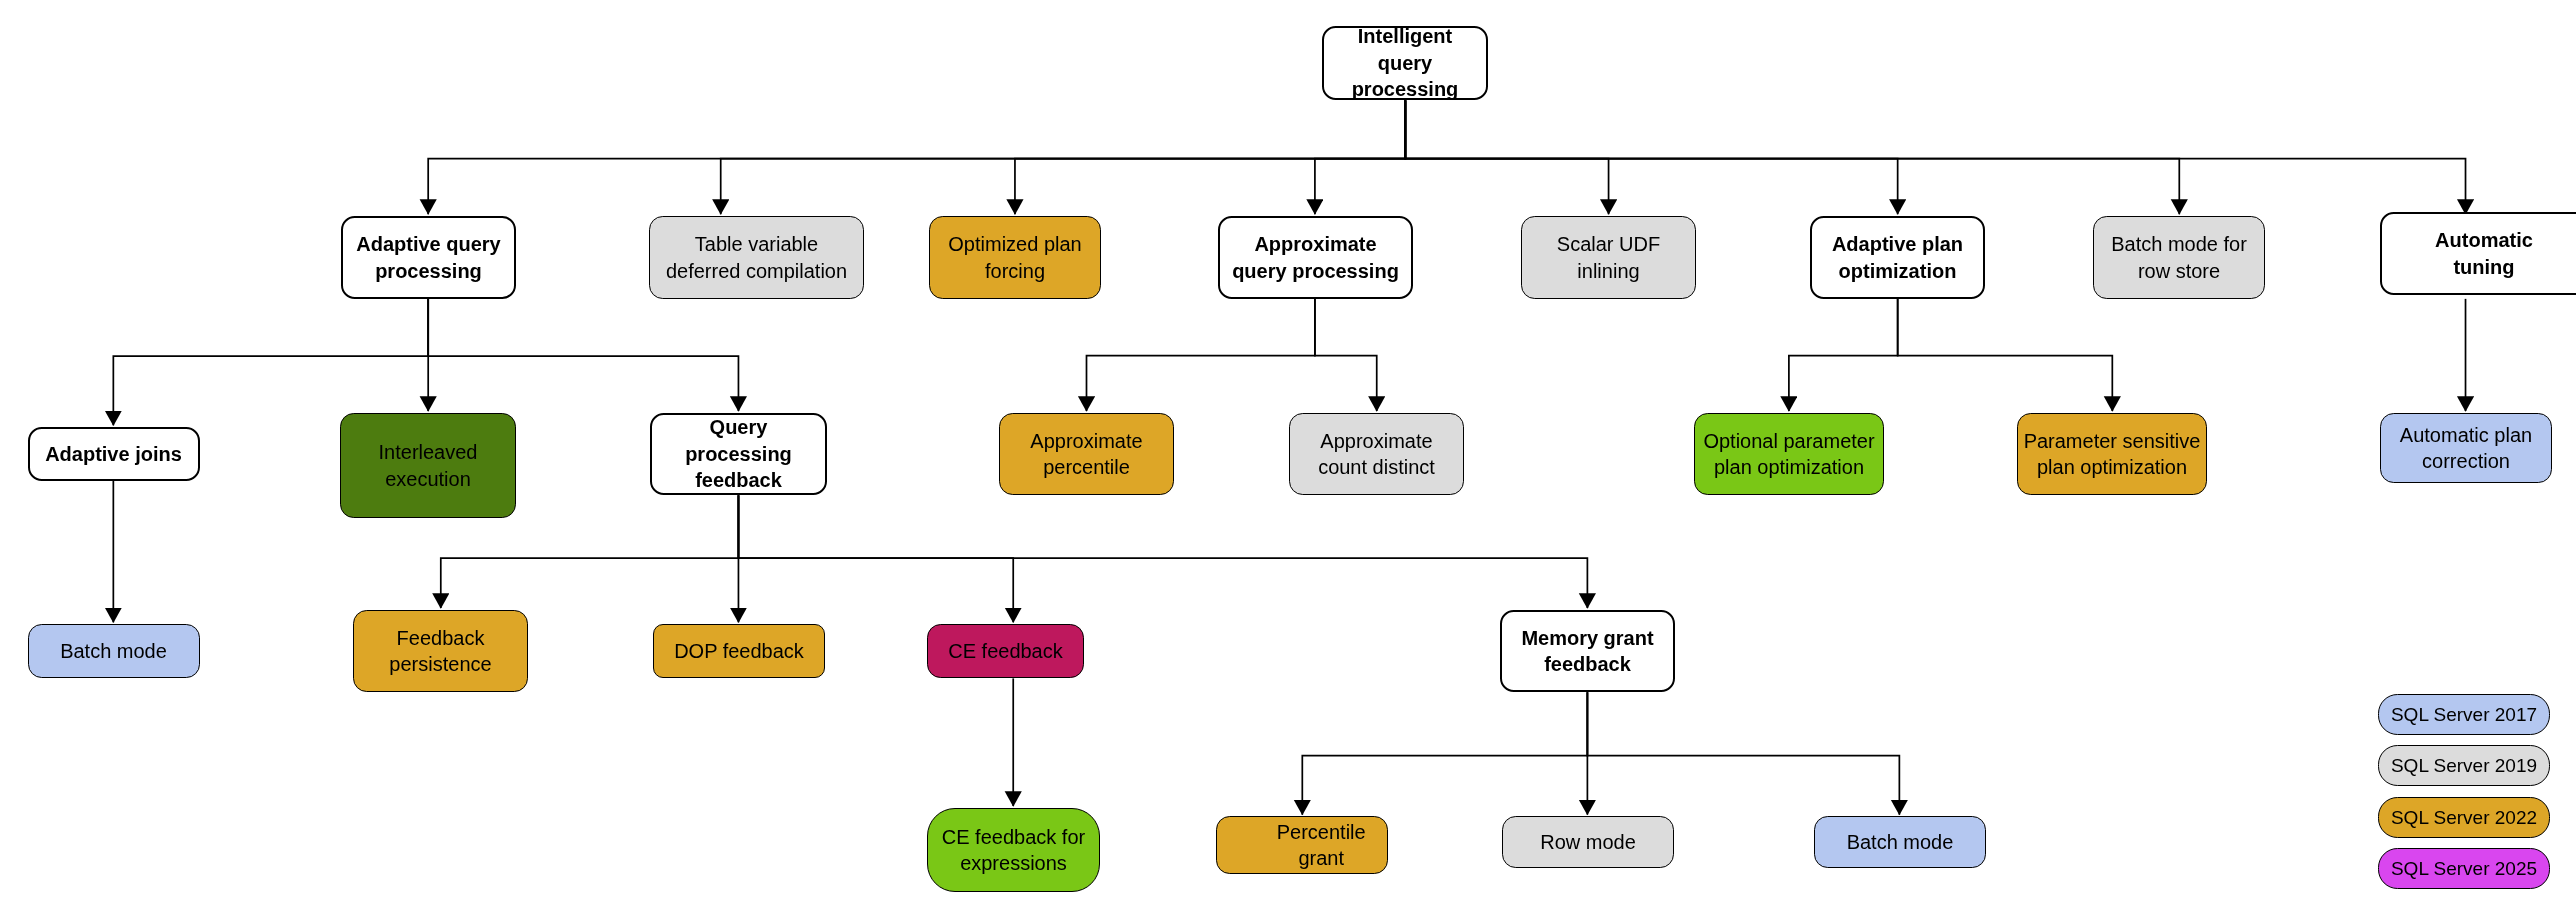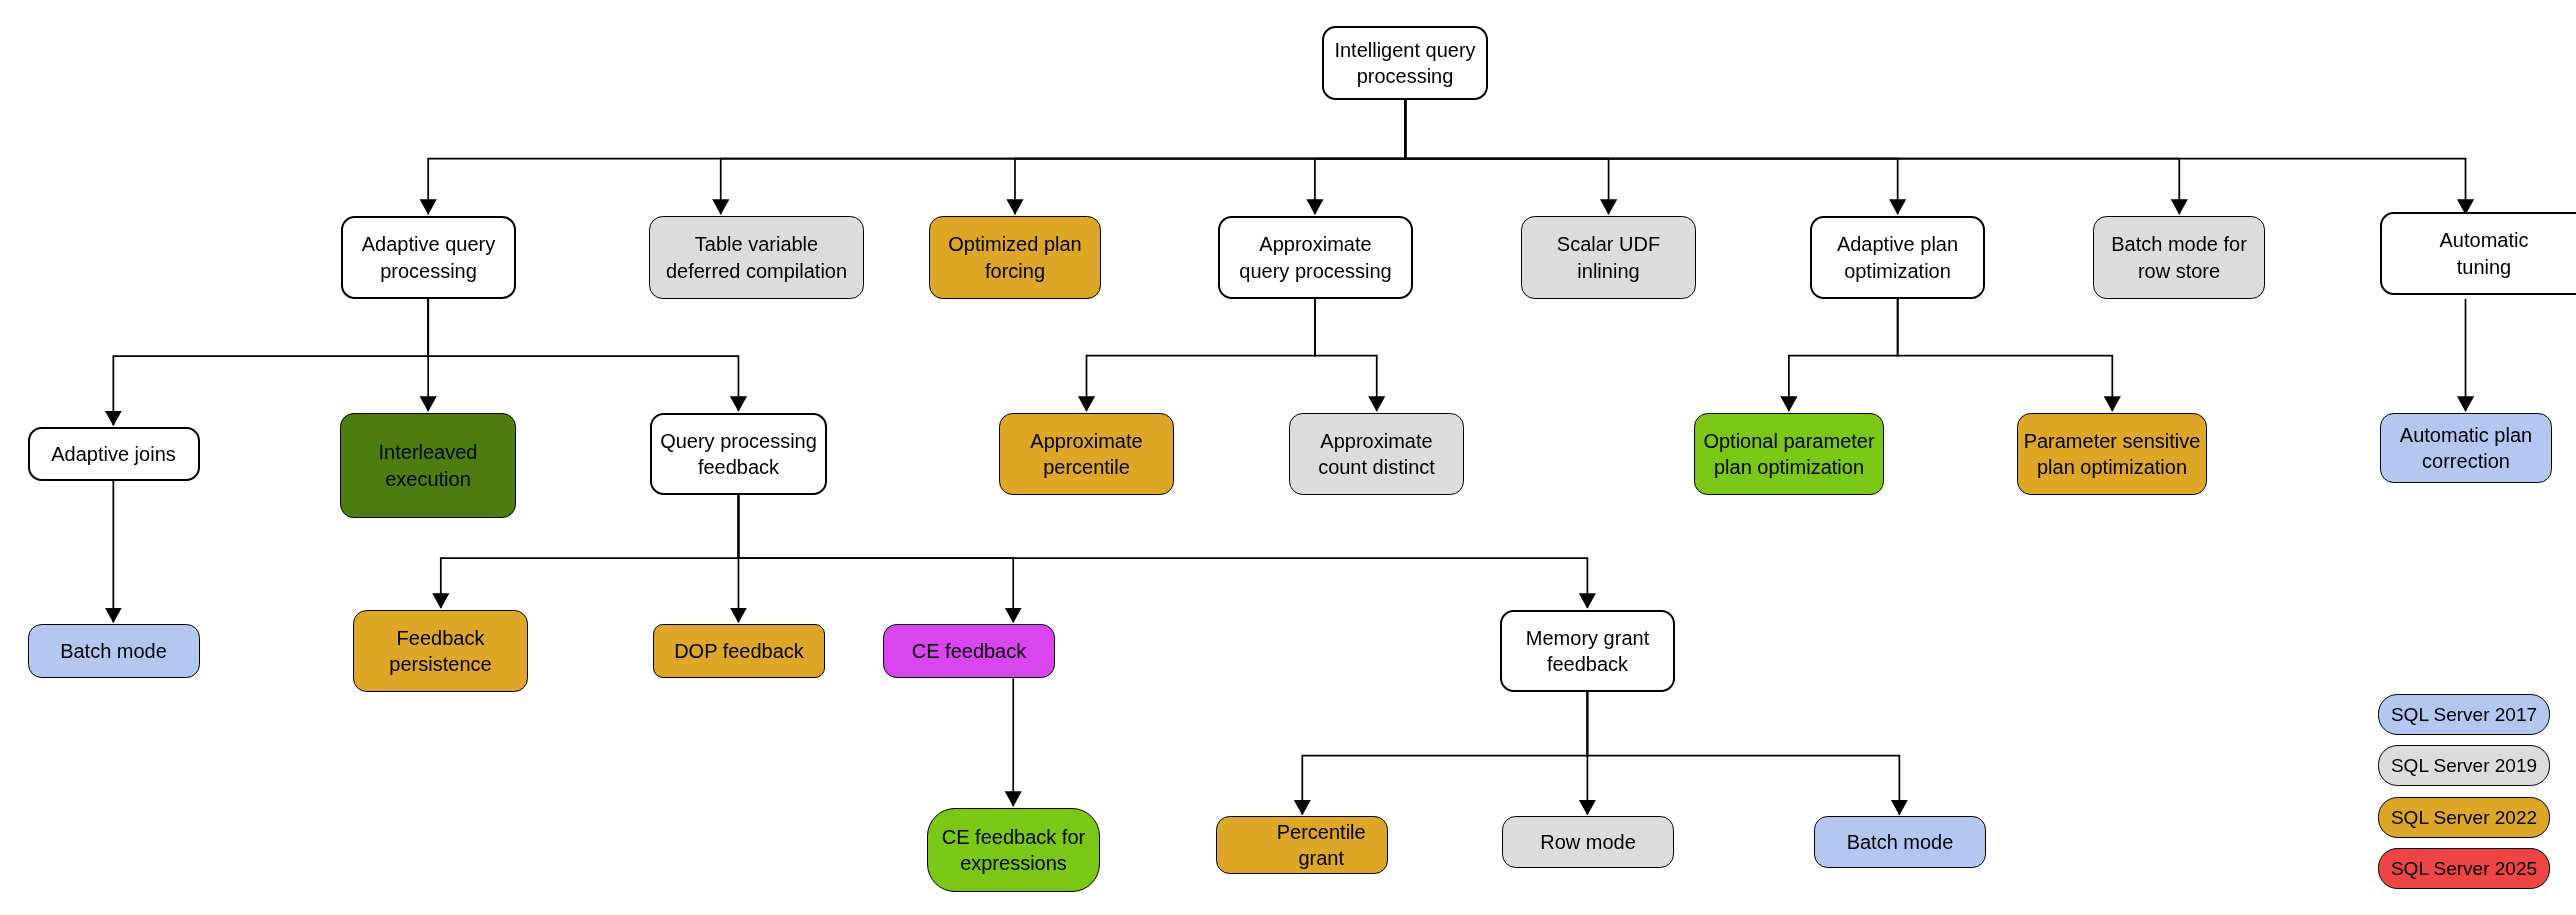--- a/index.html
+++ b/index.html
@@ -8,21 +8,21 @@
   #diagram{position:absolute;left:0;top:0;width:2576px;height:916px;}
   #edges{position:absolute;left:0;top:0;z-index:1;}
   .node{
     position:absolute;z-index:2;box-sizing:border-box;
     display:flex;align-items:center;justify-content:center;
     text-align:center;white-space:pre-line;
     border:1.7px solid #000;border-radius:13.7px;
     font-size:20px;line-height:1.32;color:#000;
     padding:1.1px 4.6px;background:#fff;
   }
-  .node.bold{font-weight:normal;border-width:2.3px;text-align:center;}
+  .node.bold{font-weight:bold;border-width:2.3px;text-align:center;}
   .legend-item{
     position:absolute;z-index:2;box-sizing:border-box;
     display:flex;align-items:center;justify-content:center;
     border:1.7px solid #000;border-radius:19.5px;
     font-size:19px;color:#000;background:#fff;
   }
 </style>
 </head>
 <body>
 
@@ -92,29 +92,29 @@
       <div class="node" style="left: 1694px; top: 413px; width: 190px; height: 82px; background: rgb(122, 199, 22); border-color: rgb(0, 0, 0);">Optional parameter
 plan optimization</div>
       <div class="node" style="left: 2017px; top: 413px; width: 190px; height: 82px; background: rgb(221, 166, 39); border-color: rgb(0, 0, 0);">Parameter sensitive
 plan optimization</div>
       <div class="node" style="left: 2380px; top: 413px; width: 172px; height: 70px; background: rgb(180, 199, 240); border-color: rgb(0, 0, 0);">Automatic plan
 correction</div>
       <div class="node" style="left: 27.5px; top: 624px; width: 172px; height: 54px; background: rgb(180, 199, 240); border-color: rgb(0, 0, 0);">Batch mode</div>
       <div class="node" style="left: 353px; top: 610px; width: 175px; height: 82px; background: rgb(221, 166, 39); border-color: rgb(0, 0, 0);">Feedback
 persistence</div>
       <div class="node" style="left: 653px; top: 624px; width: 172px; height: 54px; background: rgb(221, 166, 39); border-color: rgb(0, 0, 0); border-radius: 10px;">DOP feedback</div>
-      <div class="node" style="left: 883px; top: 624px; width: 172px; height: 54px; background: #d946ef; border-color: rgb(0, 0, 0);">CE feedback</div>
+      <div class="node" style="left: 927px; top: 624px; width: 157px; height: 54px; background: #be185d; border-color: rgb(0, 0, 0);">CE feedback</div>
       <div class="node bold" style="left: 1500px; top: 610px; width: 175px; height: 82px; background: rgb(255, 255, 255); border-color: rgb(0, 0, 0);">Memory grant
 feedback</div>
       <div class="node" style="left: 927px; top: 808px; width: 173px; height: 84px; background: rgb(122, 199, 22); border-color: rgb(0, 0, 0); border-radius: 28px;">CE feedback for
 expressions</div>
       <div class="node" style="left: 1216px; top: 816px; width: 172px; height: 58px; background: rgb(221, 166, 39); border-color: rgb(0, 0, 0); padding-left: 43px;">Percentile grant</div>
       <div class="node" style="left: 1502px; top: 816px; width: 172px; height: 52px; background: rgb(220, 220, 220); border-color: rgb(0, 0, 0);">Row mode</div>
       <div class="node" style="left: 1814px; top: 816px; width: 172px; height: 52px; background: rgb(180, 199, 240); border-color: rgb(0, 0, 0);">Batch mode</div>
     </div>
   <div id="legend">
       <div class="legend-item" style="left: 2378px; top: 694px; width: 172px; height: 41px; background: rgb(180, 199, 240); border-color: rgb(0, 0, 0);">SQL Server 2017</div>
       <div class="legend-item" style="left: 2378px; top: 745px; width: 172px; height: 41px; background: rgb(220, 220, 220); border-color: rgb(0, 0, 0);">SQL Server 2019</div>
       <div class="legend-item" style="left: 2378px; top: 797px; width: 172px; height: 41px; background: rgb(221, 166, 39); border-color: rgb(0, 0, 0);">SQL Server 2022</div>
-      <div class="legend-item" style="left: 2378px; top: 848px; width: 172px; height: 41px; background: #ef4444; border-color: rgb(0, 0, 0);">SQL Server 2025</div>
+      <div class="legend-item" style="left: 2378px; top: 848px; width: 172px; height: 41px; background: #d946ef; border-color: rgb(0, 0, 0);">SQL Server 2025</div>
     </div>
 </div>
 
 
 </body></html>

